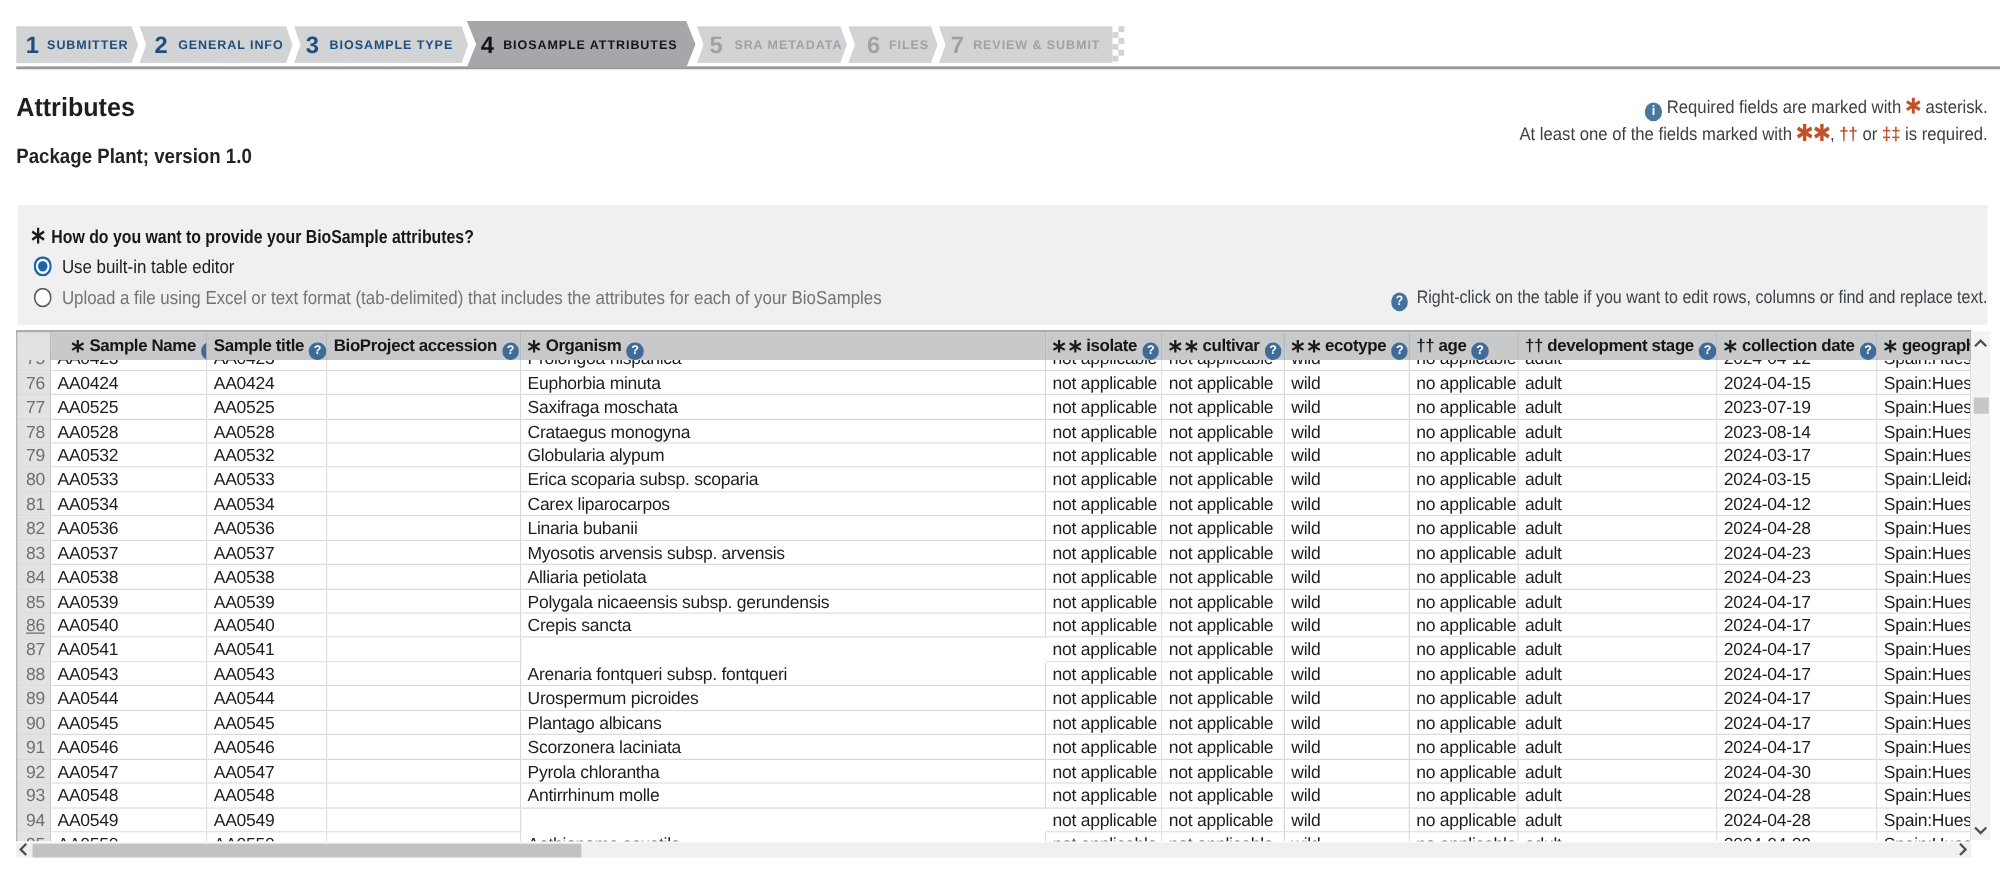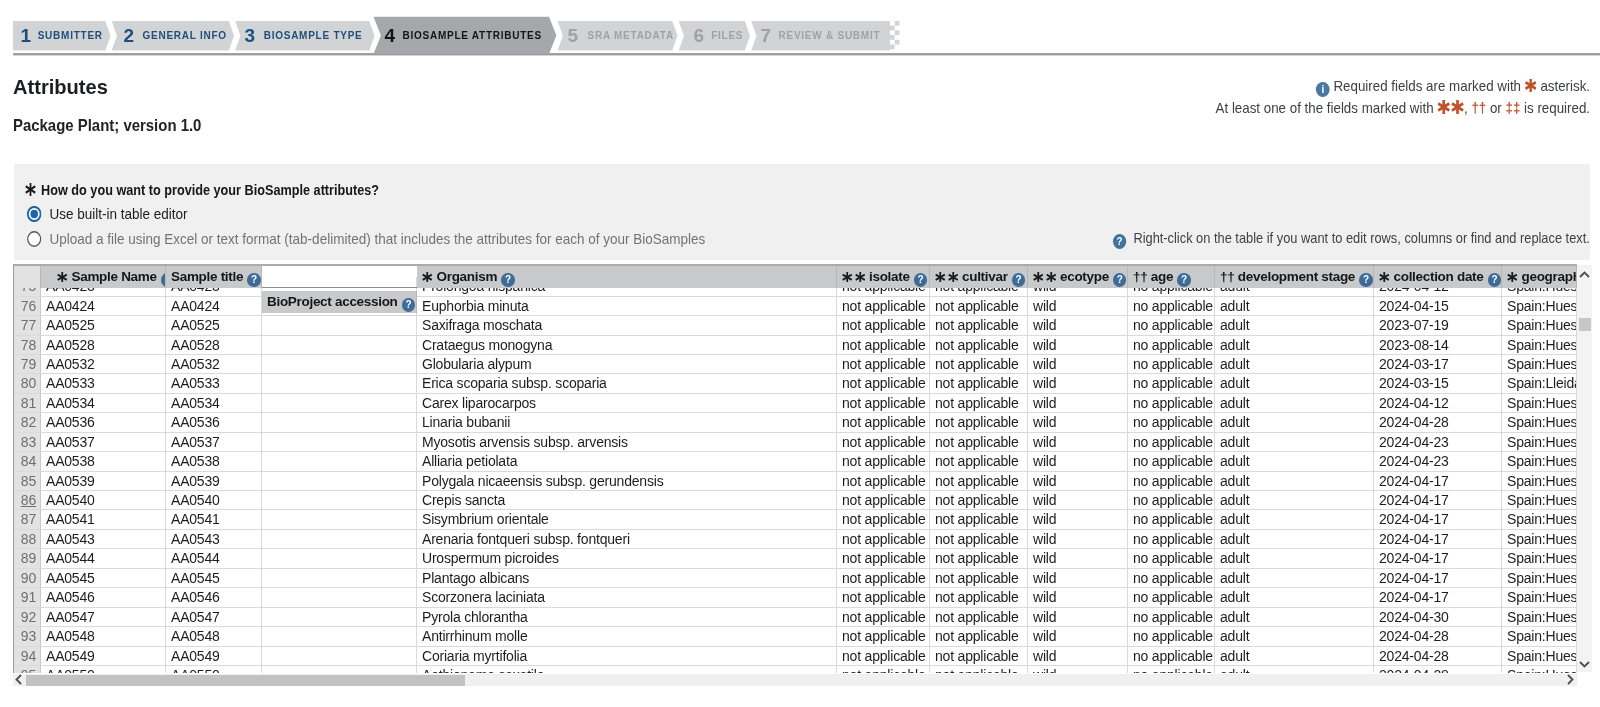--- a/index.html
+++ b/index.html
@@ -276,21 +276,20 @@
           <div class="c" style="left:1114px;width:87px;">no applicable</div>
           <div class="c" style="left:1201px;width:159px;">adult</div>
           <div class="c" style="left:1360px;width:128px;">2024-04-17</div>
           <div class="c" style="left:1488px;width:75px;">Spain:Hues</div>
         </div>
 <div class="trow">
           <div class="c num" style="left:0px;width:27px;">87</div>
           <div class="c" style="left:27px;width:125px;">AA0541</div>
           <div class="c" style="left:152px;width:96px;">AA0541</div>
           <div class="c" style="left:248px;width:155px;"></div>
-          <div class="c" style="left:403px;width:420px;">Sisymbrium orientale</div>
           <div class="c" style="left:823px;width:93px;">not applicable</div>
           <div class="c" style="left:916px;width:98px;">not applicable</div>
           <div class="c" style="left:1014px;width:100px;">wild</div>
           <div class="c" style="left:1114px;width:87px;">no applicable</div>
           <div class="c" style="left:1201px;width:159px;">adult</div>
           <div class="c" style="left:1360px;width:128px;">2024-04-17</div>
           <div class="c" style="left:1488px;width:75px;">Spain:Hues</div>
         </div>
 <div class="trow">
           <div class="c num" style="left:0px;width:27px;">88</div>
@@ -374,21 +373,20 @@
           <div class="c" style="left:1114px;width:87px;">no applicable</div>
           <div class="c" style="left:1201px;width:159px;">adult</div>
           <div class="c" style="left:1360px;width:128px;">2024-04-28</div>
           <div class="c" style="left:1488px;width:75px;">Spain:Hues</div>
         </div>
 <div class="trow">
           <div class="c num" style="left:0px;width:27px;">94</div>
           <div class="c" style="left:27px;width:125px;">AA0549</div>
           <div class="c" style="left:152px;width:96px;">AA0549</div>
           <div class="c" style="left:248px;width:155px;"></div>
-          <div class="c" style="left:403px;width:420px;">Coriaria myrtifolia</div>
           <div class="c" style="left:823px;width:93px;">not applicable</div>
           <div class="c" style="left:916px;width:98px;">not applicable</div>
           <div class="c" style="left:1014px;width:100px;">wild</div>
           <div class="c" style="left:1114px;width:87px;">no applicable</div>
           <div class="c" style="left:1201px;width:159px;">adult</div>
           <div class="c" style="left:1360px;width:128px;">2024-04-28</div>
           <div class="c" style="left:1488px;width:75px;">Spain:Hues</div>
         </div>
 <div class="trow">
           <div class="c num" style="left:0px;width:27px;">95</div>
@@ -406,21 +404,21 @@
         </div>
       </div>
   <div id="thead">
         <div class="hc hnum" style="left:0px;width:27px;"></div>
 <div class="hc" style="left:27px;width:125px;padding-left:16px;"><svg width="10.5" height="10.5" viewBox="-10 -10 20 20" style="vertical-align:-1px;margin-right:4px;margin-left:0px;">
             <rect x="-1.7" y="-10" width="3.4" height="20" transform="rotate(0)" fill="#1b1b1b"></rect>
             <rect x="-1.7" y="-10" width="3.4" height="20" transform="rotate(60)" fill="#1b1b1b"></rect>
             <rect x="-1.7" y="-10" width="3.4" height="20" transform="rotate(120)" fill="#1b1b1b"></rect>
           </svg>Sample Name<span class="hq">?</span></div>
 <div class="hc" style="left:152px;width:96px;">Sample title<span class="hq">?</span></div>
-<div class="hc" style="left:248px;width:155px;margin-top:25px;">BioProject accession<span class="hq">?</span></div>
+<div class="hc" style="left:248px;width:155px;">BioProject accession<span class="hq">?</span></div>
 <div class="hc" style="left:403px;width:420px;"><svg width="10.5" height="10.5" viewBox="-10 -10 20 20" style="vertical-align:-1px;margin-right:4px;margin-left:0px;">
             <rect x="-1.7" y="-10" width="3.4" height="20" transform="rotate(0)" fill="#1b1b1b"></rect>
             <rect x="-1.7" y="-10" width="3.4" height="20" transform="rotate(60)" fill="#1b1b1b"></rect>
             <rect x="-1.7" y="-10" width="3.4" height="20" transform="rotate(120)" fill="#1b1b1b"></rect>
           </svg>Organism<span class="hq">?</span></div>
 <div class="hc" style="left:823px;width:93px;"><svg width="10.5" height="10.5" viewBox="-10 -10 20 20" style="vertical-align:-1px;margin-right:2px;margin-left:0px;">
             <rect x="-1.7" y="-10" width="3.4" height="20" transform="rotate(0)" fill="#1b1b1b"></rect>
             <rect x="-1.7" y="-10" width="3.4" height="20" transform="rotate(60)" fill="#1b1b1b"></rect>
             <rect x="-1.7" y="-10" width="3.4" height="20" transform="rotate(120)" fill="#1b1b1b"></rect>
           </svg><svg width="10.5" height="10.5" viewBox="-10 -10 20 20" style="vertical-align:-1px;margin-right:4px;margin-left:0px;">

